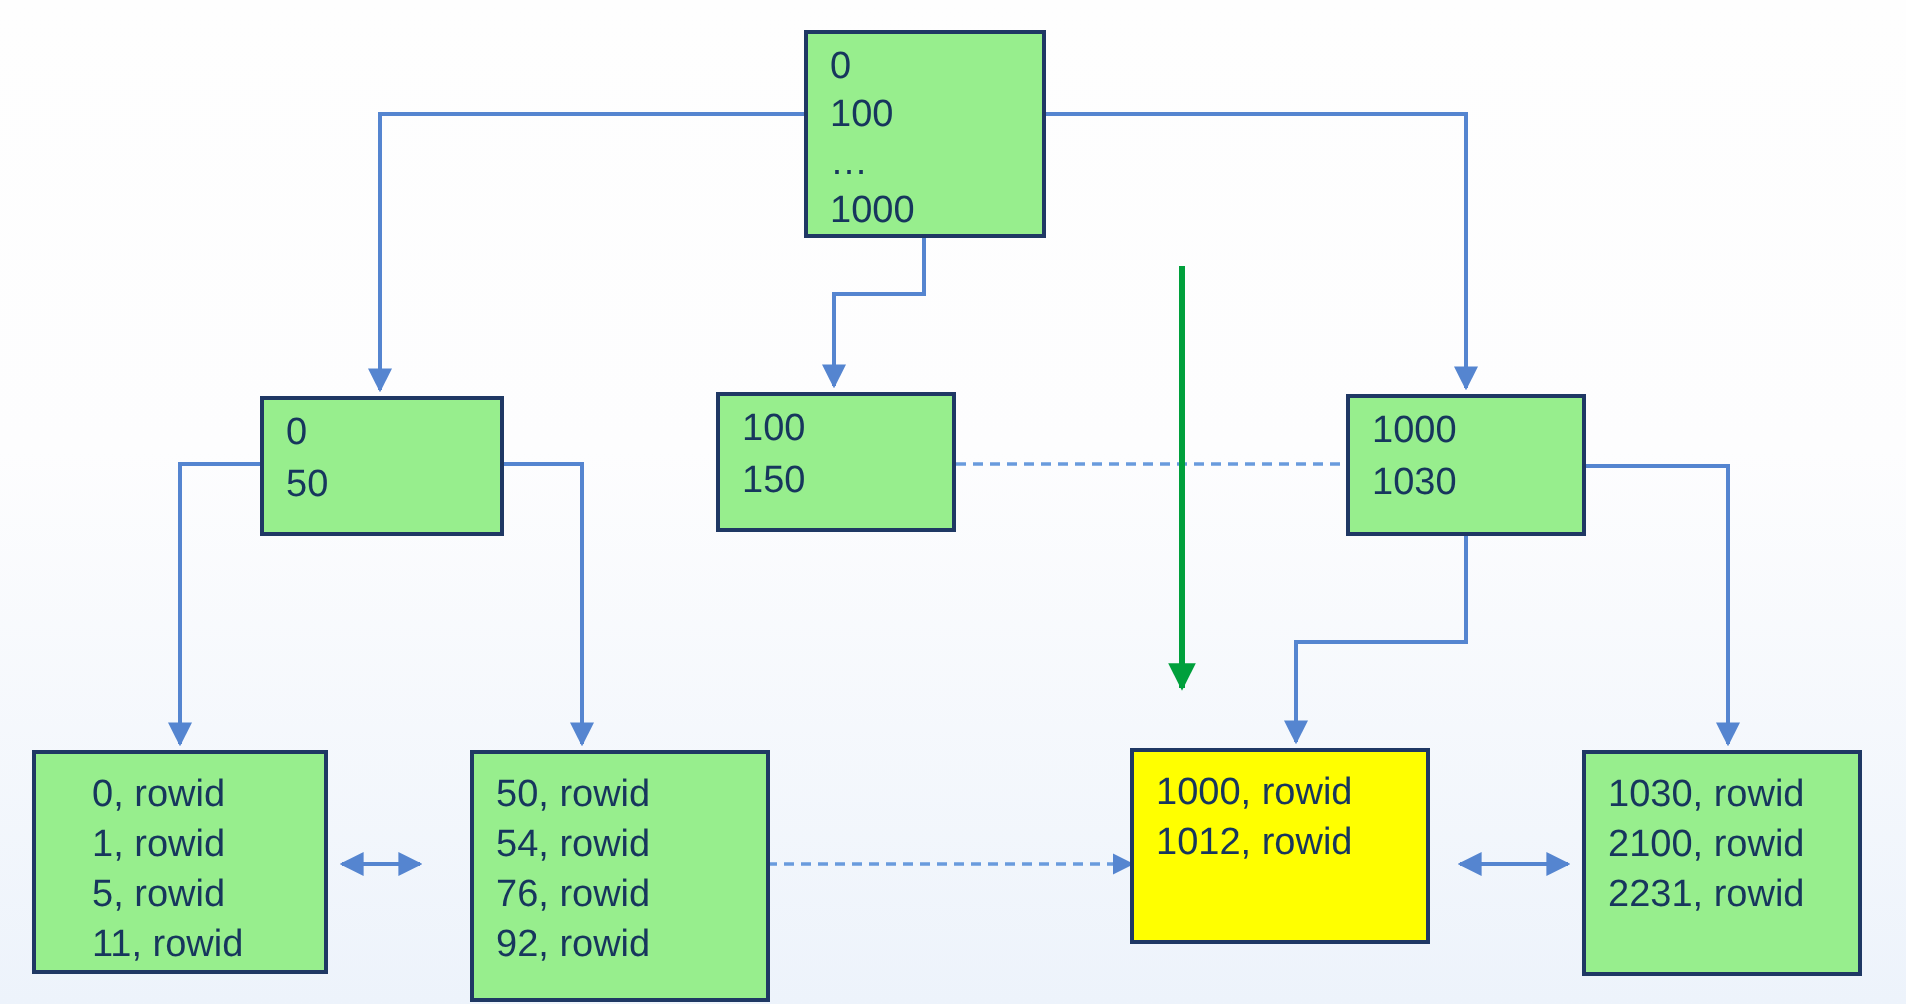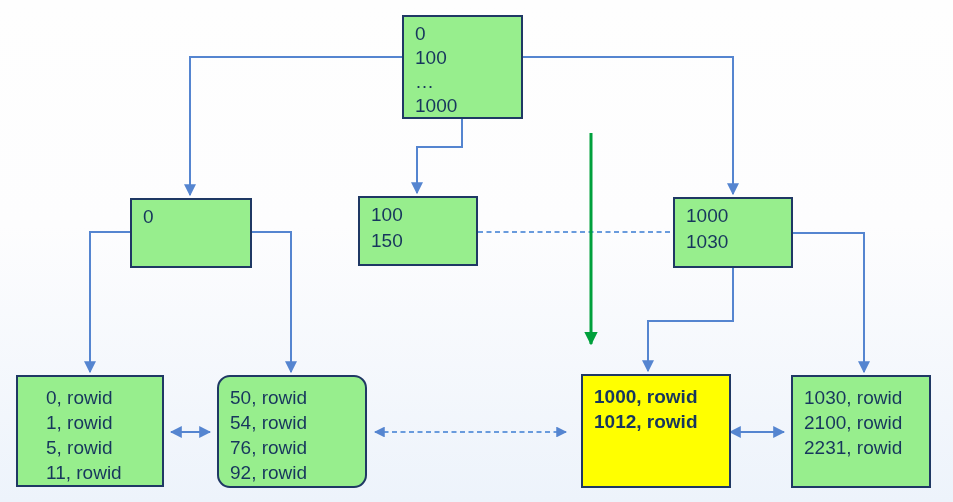--- a/index.html
+++ b/index.html
@@ -27,22 +27,22 @@
     line-height: 25px;
     padding: 8px 0 0 11px;
     white-space: nowrap;
   }
   .node.highlight { background: var(--node-yellow); }
   .node.root   { left:402px; top:15px;  width:121px; height:104px; line-height:24px; padding-top:5px; }
   .node.b-left { left:130px; top:198px; width:122px; height:70px;  line-height:26px; padding-top:4px; }
   .node.b-mid  { left:358px; top:196px; width:120px; height:70px;  line-height:26px; padding-top:4px; }
   .node.b-right{ left:673px; top:197px; width:120px; height:71px;  line-height:26px; padding-top:4px; }
   .node.leaf1  { left:16px;  top:375px; width:148px; height:112px;padding-left:28px; }
-  .node.leaf2  { left:217px; top:375px; width:150px; height:113px;border-radius:13px; }
-  .node.leaf3  { left:581px; top:374px; width:150px; height:114px;font-weight:bold; }
+  .node.leaf2  { left:235px; top:375px; width:150px; height:126px; }
+  .node.leaf3  { left:565px; top:374px; width:150px; height:98px; }
   .node.leaf4  { left:791px; top:375px; width:140px; height:113px; }
 </style>
 </head>
 <body>
 
 <div id="canvas">
 
   <svg id="connectors" width="953" height="502" viewBox="0 0 953 502" xmlns="http://www.w3.org/2000/svg">
     <defs>
       <marker id="arrB" viewBox="0 0 10 10" refX="9" refY="5" markerWidth="6" markerHeight="6" orient="auto-start-reverse">
@@ -73,20 +73,21 @@
 
   <div class="node root">
     <div>0</div>
     <div>100</div>
     <div>…</div>
     <div>1000</div>
   </div>
 
   <div class="node b-left">
     <div>0</div>
+    <div>50</div>
   </div>
 
   <div class="node b-mid">
     <div>100</div>
     <div>150</div>
   </div>
 
   <div class="node b-right">
     <div>1000</div>
     <div>1030</div>

